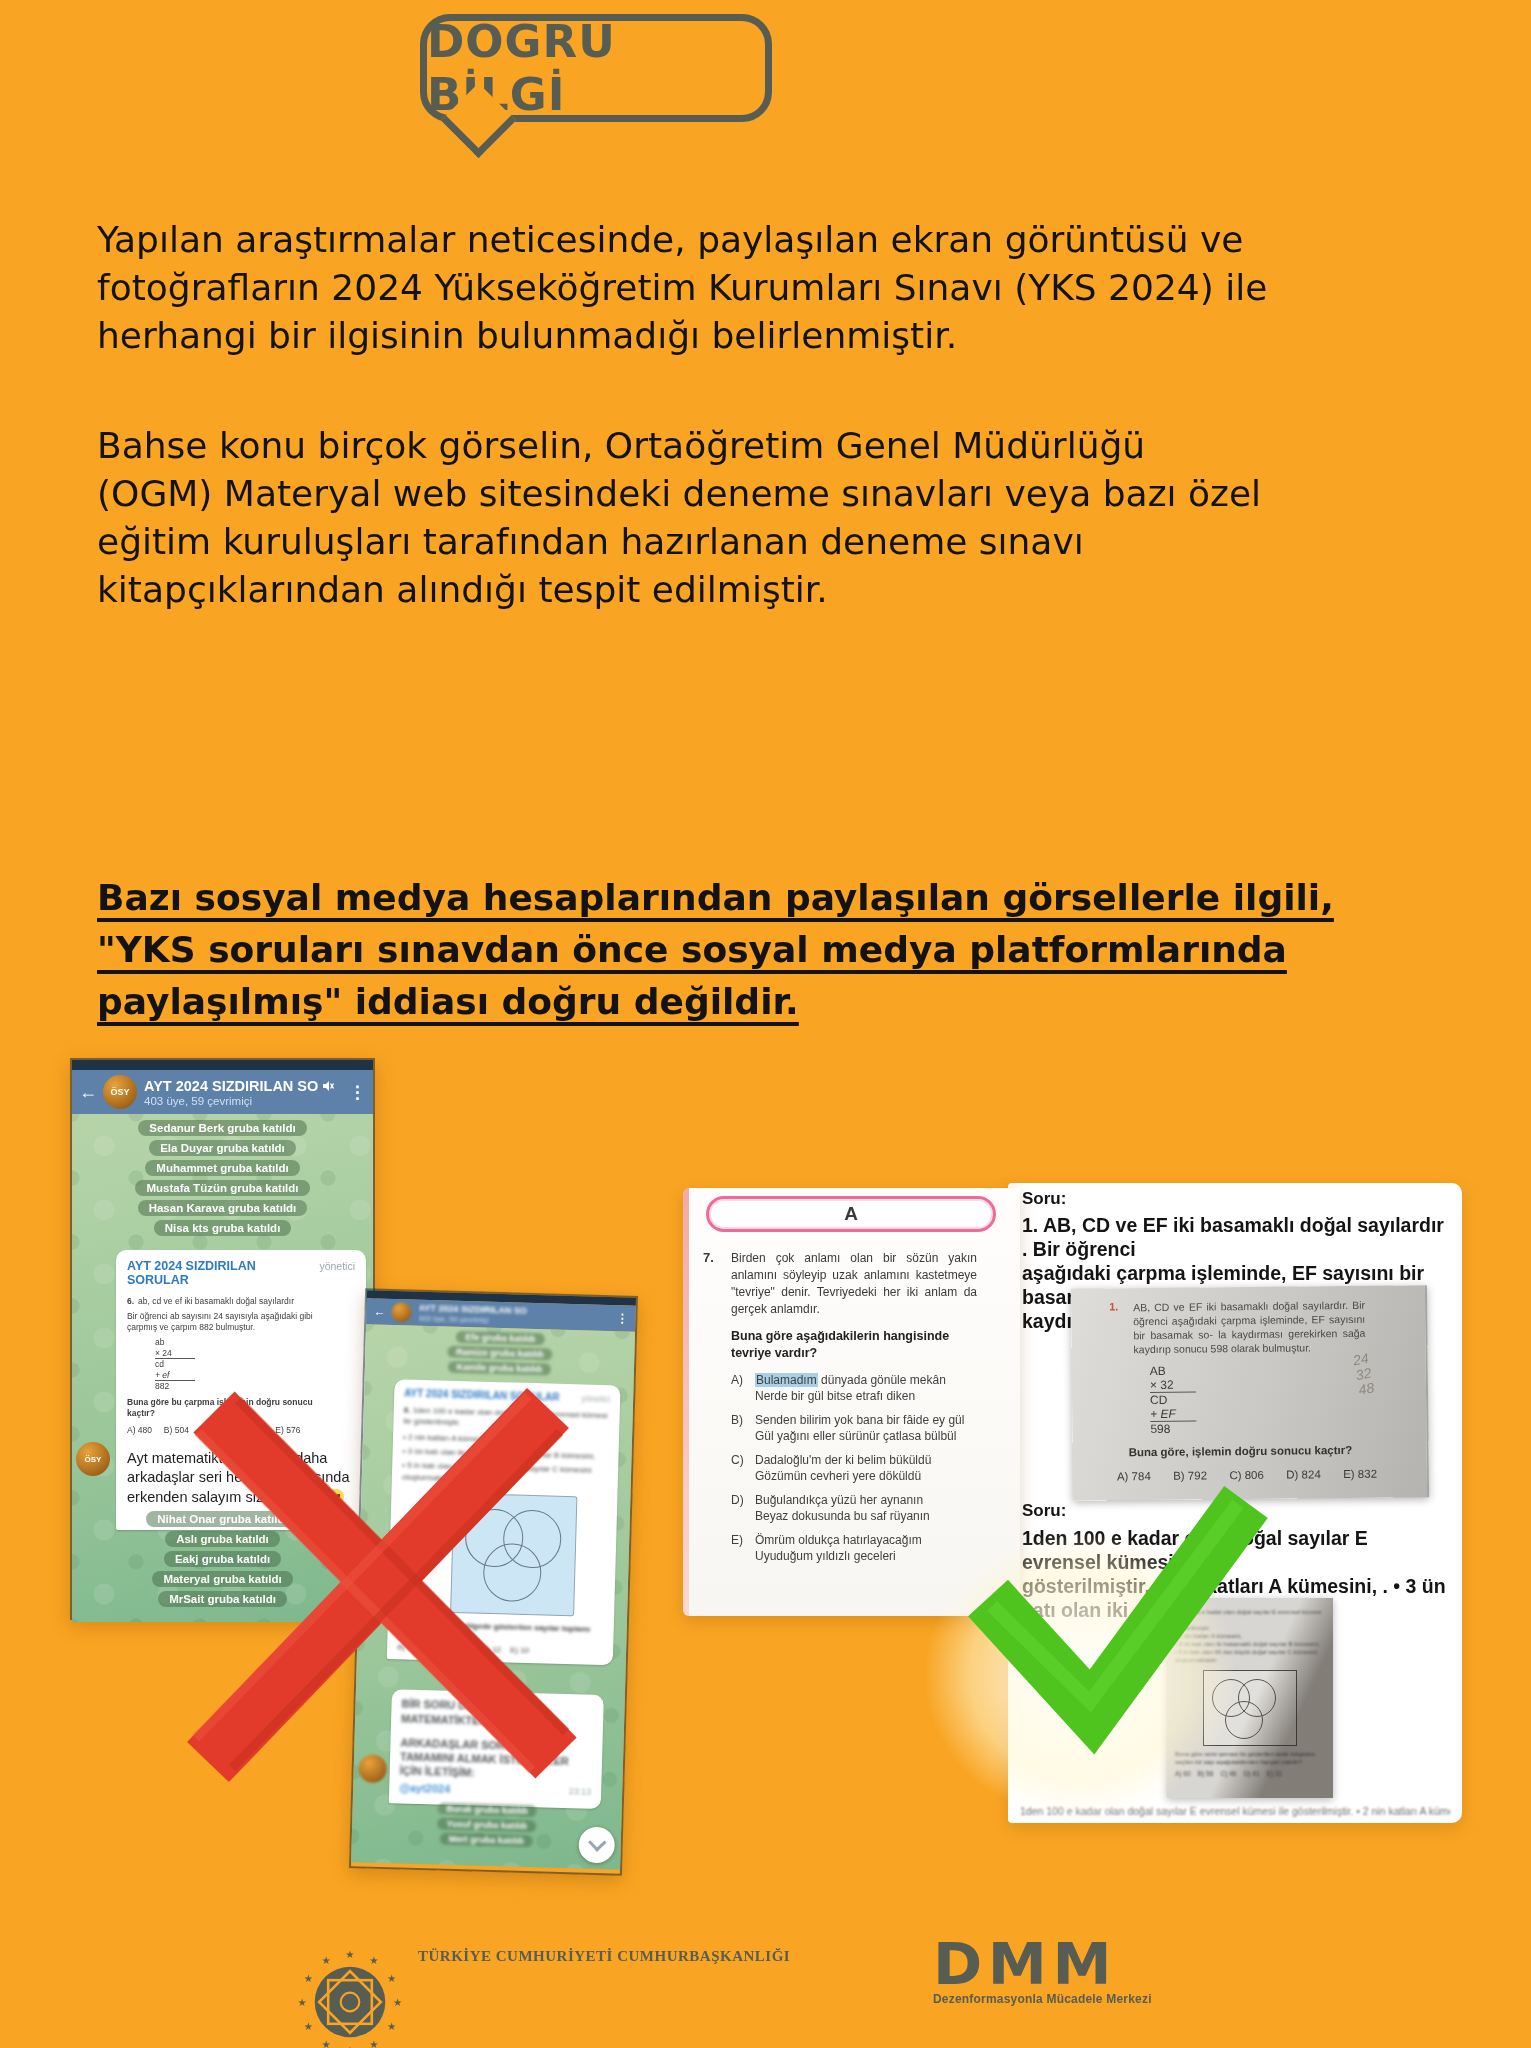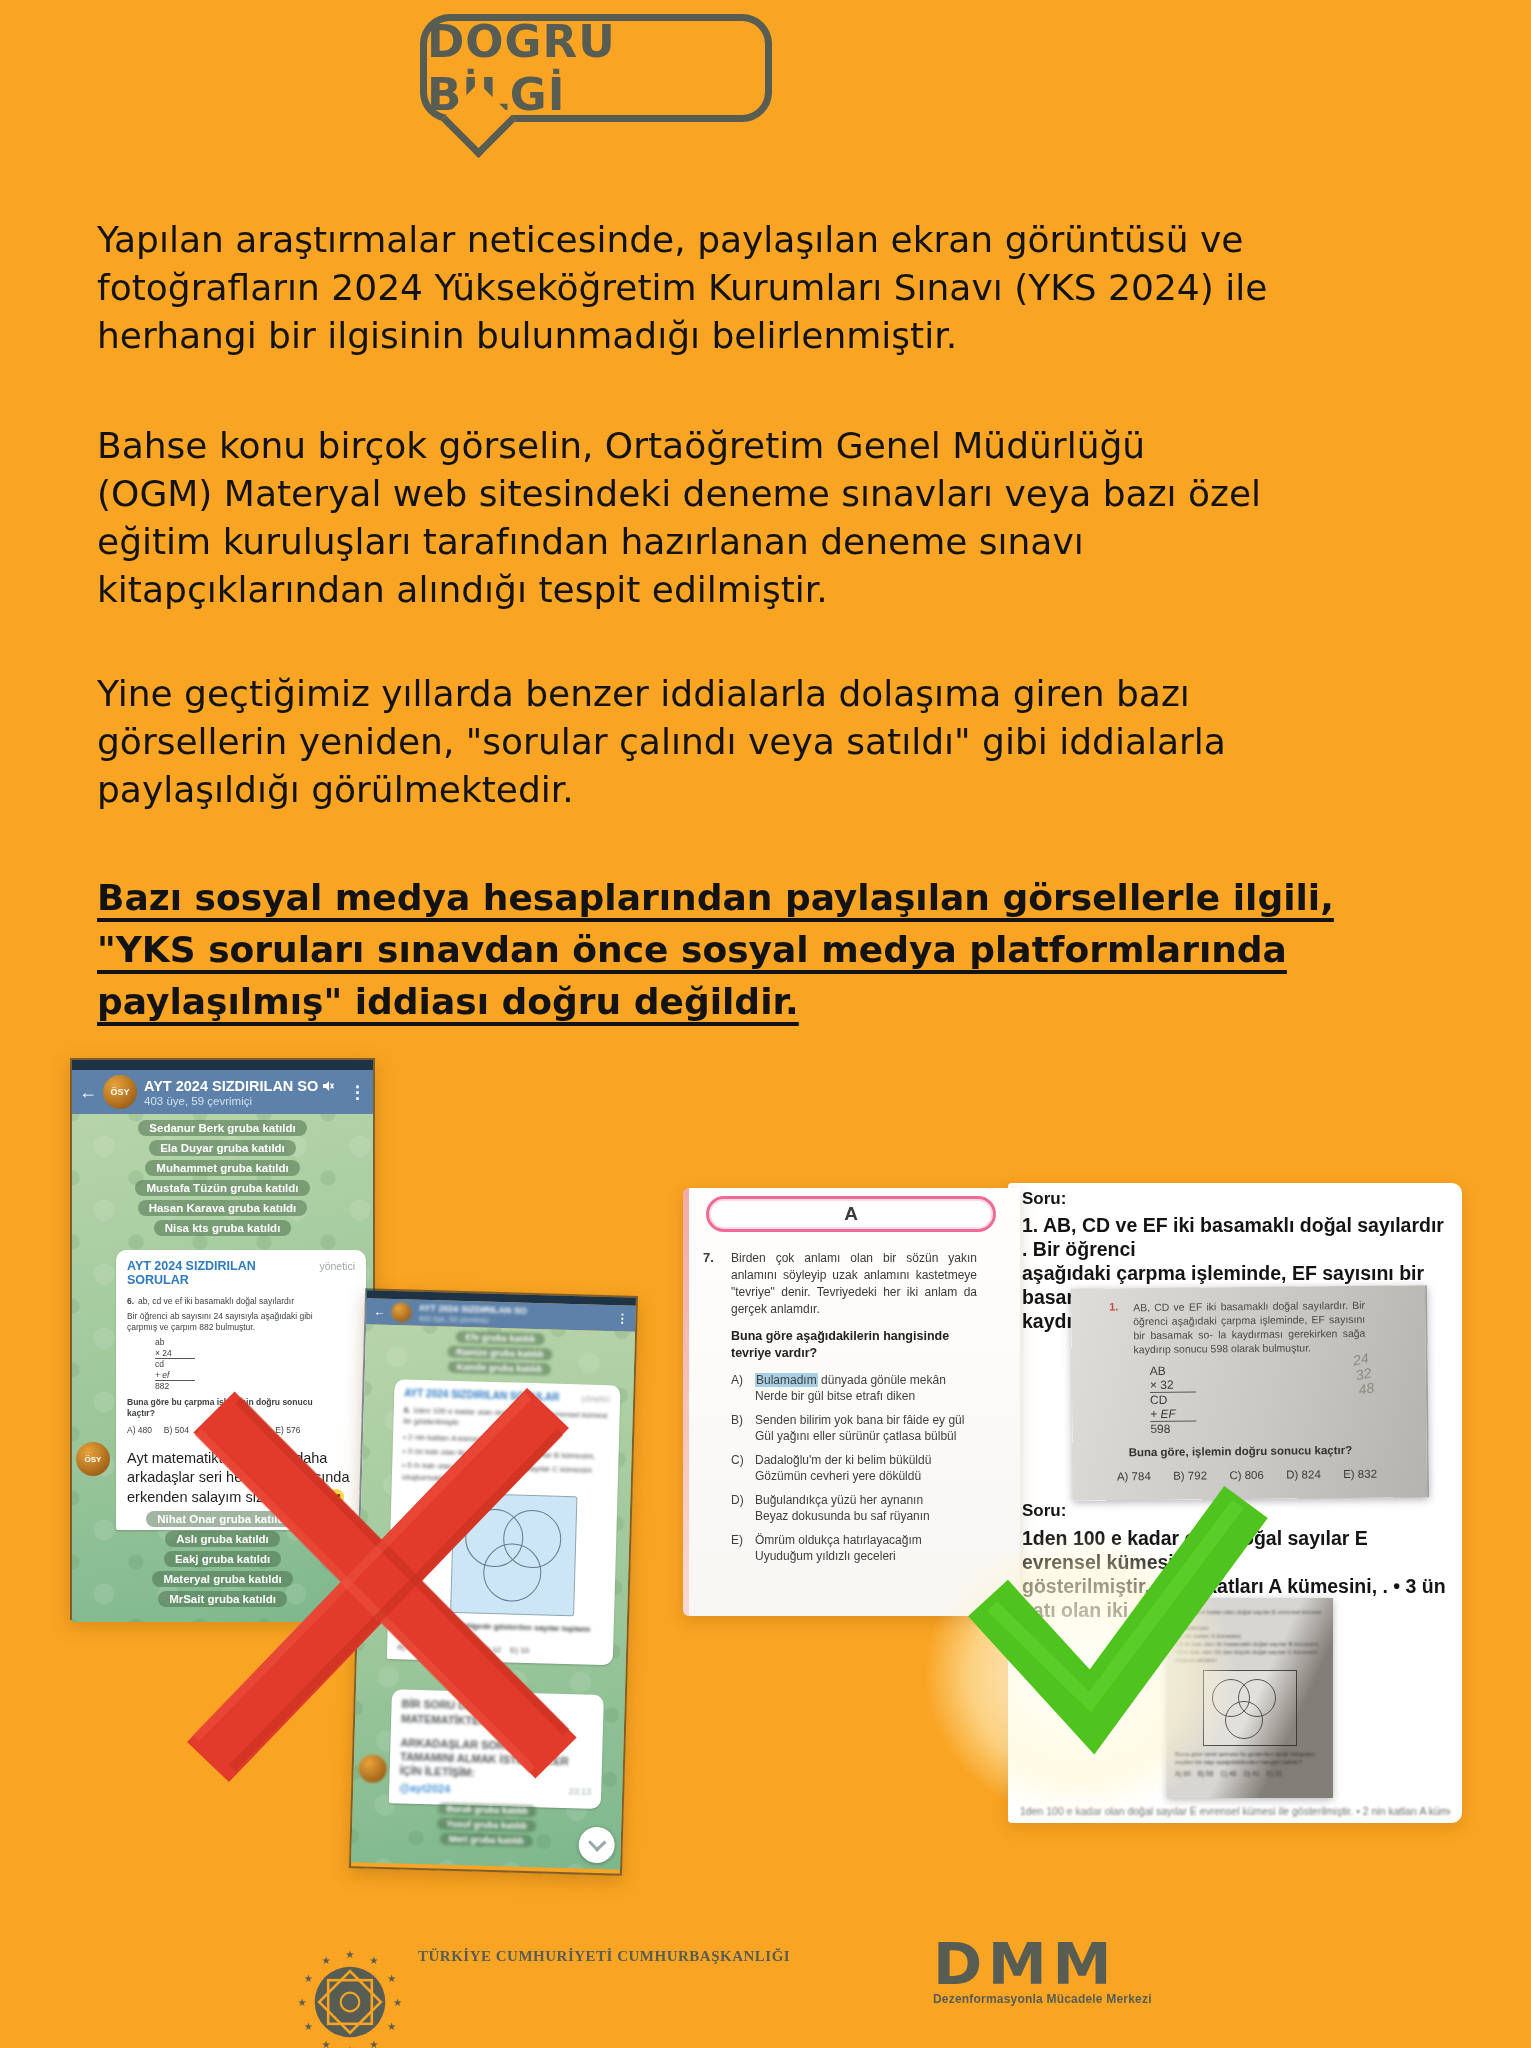--- a/index.html
+++ b/index.html
@@ -190,23 +190,20 @@
   </div>
   <div class="badge-tail"></div>
 
   <div class="para p1">Yapılan araştırmalar neticesinde, paylaşılan ekran görüntüsü ve
 fotoğrafların 2024 Yükseköğretim Kurumları Sınavı (YKS 2024) ile
 herhangi bir ilgisinin bulunmadığı belirlenmiştir.</div>
   <div class="para p2">Bahse konu birçok görselin, Ortaöğretim Genel Müdürlüğü
 (OGM) Materyal web sitesindeki deneme sınavları veya bazı özel
 eğitim kuruluşları tarafından hazırlanan deneme sınavı
 kitapçıklarından alındığı tespit edilmiştir.</div>
-  <div class="para p3">Yine geçtiğimiz yıllarda benzer iddialarla dolaşıma giren bazı
-görsellerin yeniden, "sorular çalındı veya satıldı" gibi iddialarla
-paylaşıldığı görülmektedir.</div>
   <div class="para verdict">Bazı sosyal medya hesaplarından paylaşılan görsellerle ilgili,
 "YKS soruları sınavdan önce sosyal medya platformlarında
 paylaşılmış" iddiası doğru değildir.</div>
 
   <div class="tg tg-left">
     <div class="tg-statusbar"></div>
     <div class="tg-header">
       <span class="tg-back">←</span>
       <span class="tg-avatar">
           <span>ÖSY</span>

